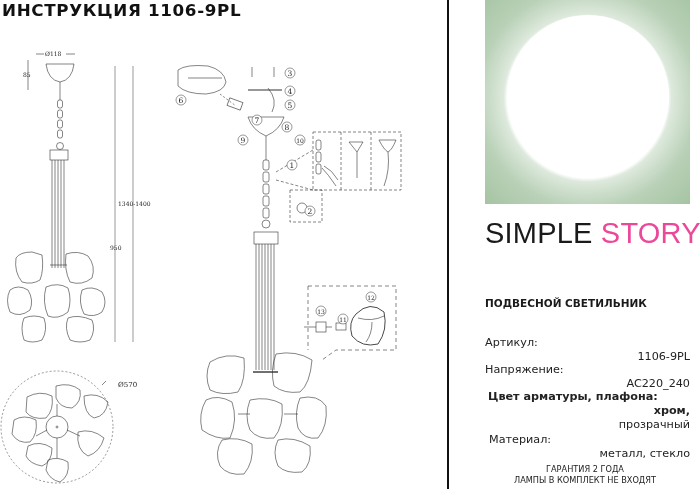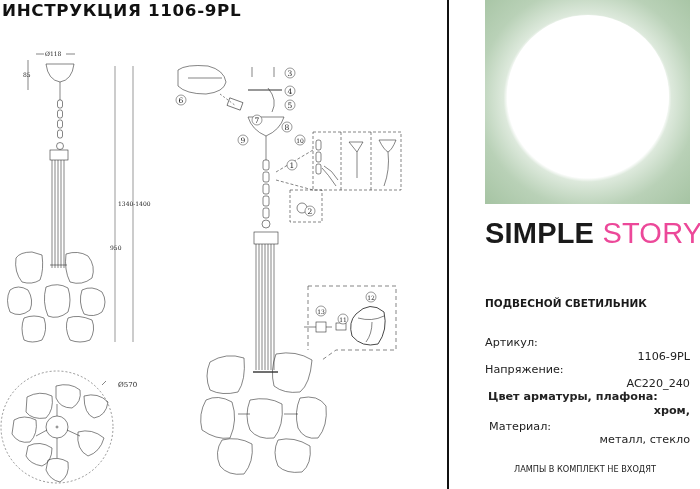--- a/index.html
+++ b/index.html
@@ -27,21 +27,21 @@
   .photo .bulb {
     position: absolute; left: 22px; top: 15px; width: 162px; height: 162px;
     border-radius: 50%; background: #ffffff;
   }
 
   .brand {
     position: absolute; left: 485px; top: 217px;
     font-family: "Liberation Sans", sans-serif; font-size: 29px; color: #1a1a1a;
     letter-spacing: 0.2px; white-space: nowrap;
   }
-  .brand .b1 { font-weight: 700; text-align: center; }
+  .brand .b1 { font-weight: 400; text-align: center; }
   .brand .b2 { font-weight: 400; color: #ec4899; }
 
   .subtitle {
     position: absolute; left: 485px; top: 297px;
     font-family: "DejaVu Sans", sans-serif; font-weight: 700; font-size: 10.5px;
     color: #1a1a1a; white-space: nowrap;
   }
 
   .specs { position: absolute; left: 485px; top: 336px; width: 205px;
     font-family: "DejaVu Sans", sans-serif; font-size: 11.2px; line-height: 13.6px; color: #222; }
@@ -245,21 +245,26 @@
     <span class="val">1106-9PL</span>
   </div>
   <div class="spec-row">
     <span>Напряжение:</span>
     <span class="val">AC220_240</span>
   </div>
   <div class="spec-row indent">
     <span>Цвет арматуры, плафона:</span>
     <span class="val">хром,</span>
   </div>
+  <div class="spec-row">
+    <span></span>
+    <span class="val">прозрачный</span>
+  </div>
   <div class="spec-row material">
     <span>Материал:</span>
     <span class="val">металл, стекло</span>
   </div>
 </div>
 
 <div class="footer">
+  <div>ГАРАНТИЯ 2 ГОДА</div>
   <div>ЛАМПЫ В КОМПЛЕКТ НЕ ВХОДЯТ</div>
 </div>
 
 </body></html>

